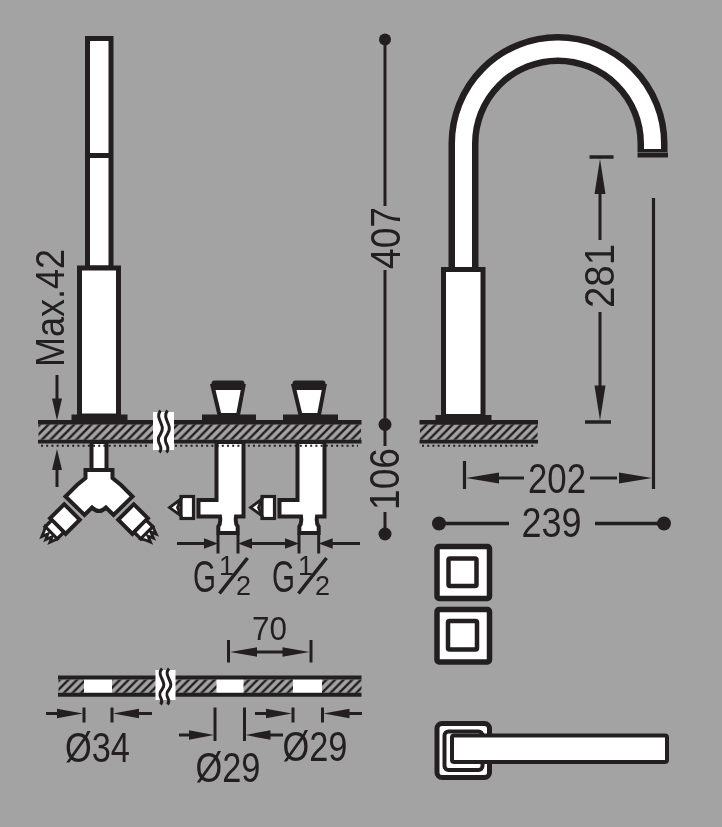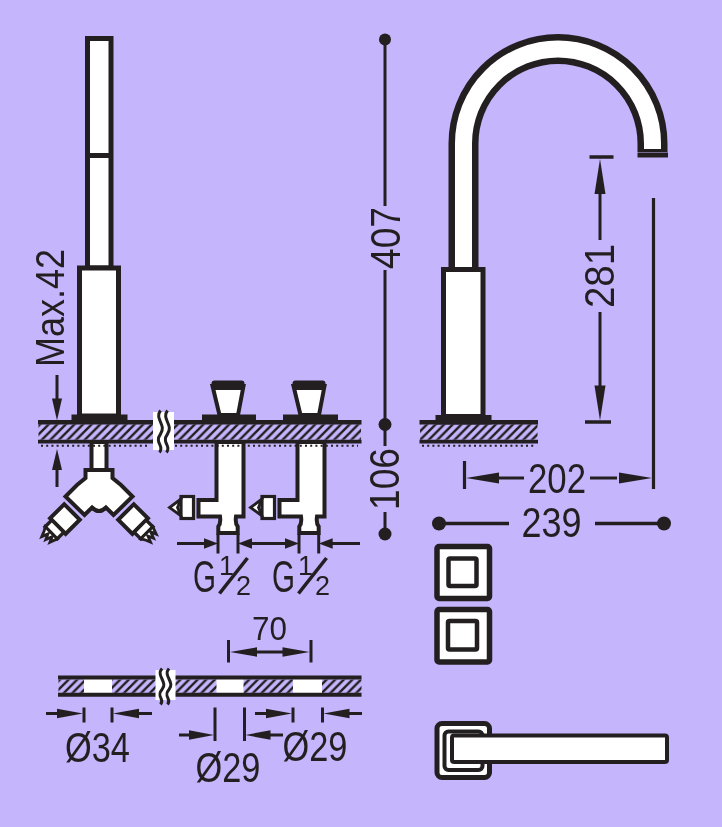--- a/index.html
+++ b/index.html
@@ -4,21 +4,21 @@
 <style>
   html, body {
     margin: 0;
     padding: 0;
     background: #ffffff;
   }
   .stage {
     position: relative;
     width: 722px;
     height: 827px;
-    background: #c4b5fd;
+    background: #a3a3a3;
     overflow: hidden;
   }
   svg { display: block; }
   text {
     font-family: "Liberation Sans", "DejaVu Sans", sans-serif;
     fill: #231f20;
     stroke: none;
   }
 </style>
 </head>

